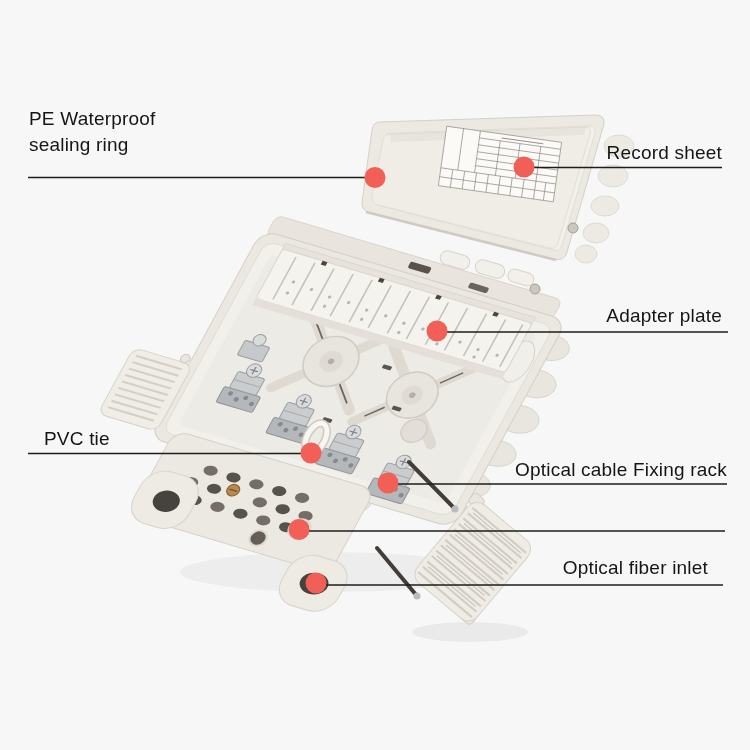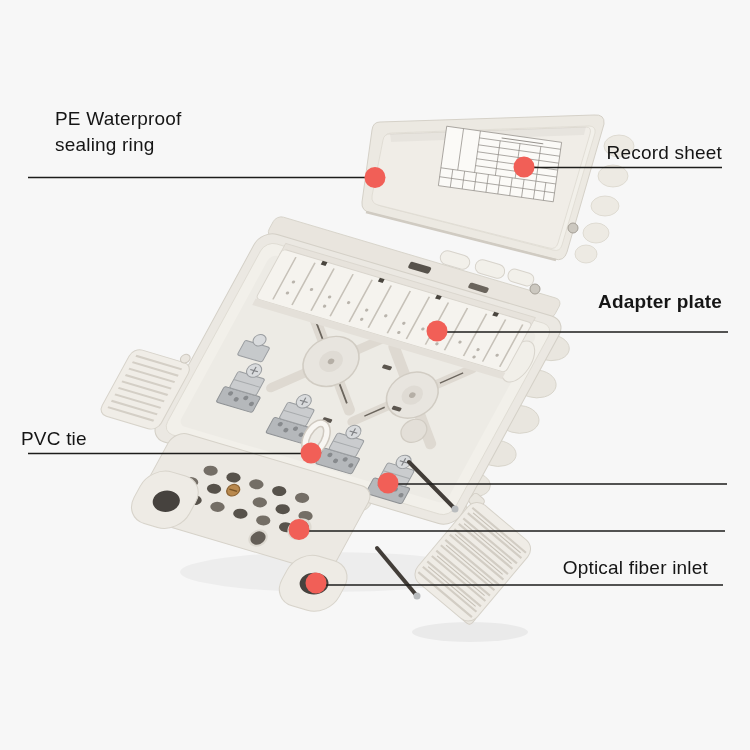--- a/index.html
+++ b/index.html
@@ -3,24 +3,24 @@
 <meta charset="utf-8">
 <style>
   html,body{margin:0;padding:0;}
   body{width:750px;height:750px;background:#f7f7f7;position:relative;overflow:hidden;
        font-family:"Liberation Sans", sans-serif;}
   .stage{position:absolute;left:0;top:0;width:750px;height:750px;}
   svg{position:absolute;left:0;top:0;}
   .lbl{position:absolute;font-size:19px;line-height:26px;color:#151515;
        letter-spacing:.2px;white-space:pre-line;}
   .lbl.right{text-align:right;}
-  #c0{left:29px;top:106px;margin-left:26px;}
+  #c0{left:29px;top:106px;}
   #c1{right:28px;top:140px;}
-  #c2{right:28px;top:289px;font-weight:bold;}
-  #c3{left:21px;top:426px;}
+  #c2{right:28px;top:303px;}
+  #c3{left:44px;top:426px;}
   #c4{right:23px;top:457px;}
   #c5{right:25px;top:503px;}
   #c6{right:42px;top:555px;}
 </style>
 </head>
 <body>
 
 <div class="stage">
 <svg width="750" height="750" viewBox="0 0 750 750">
 
@@ -295,14 +295,15 @@
     <circle cx="299" cy="529.5" r="10.5"></circle>
     <circle cx="316" cy="583" r="10.5"></circle>
   </g>
 </svg>
 
   <div id="c0" class="lbl">PE Waterproof
 sealing ring</div>
   <div id="c1" class="lbl right">Record sheet</div>
   <div id="c2" class="lbl right">Adapter plate</div>
   <div id="c3" class="lbl">PVC tie</div>
+  <div id="c4" class="lbl right">Optical cable Fixing rack</div>
   <div id="c6" class="lbl right">Optical fiber inlet</div>
 </div>
 
 </body></html>

